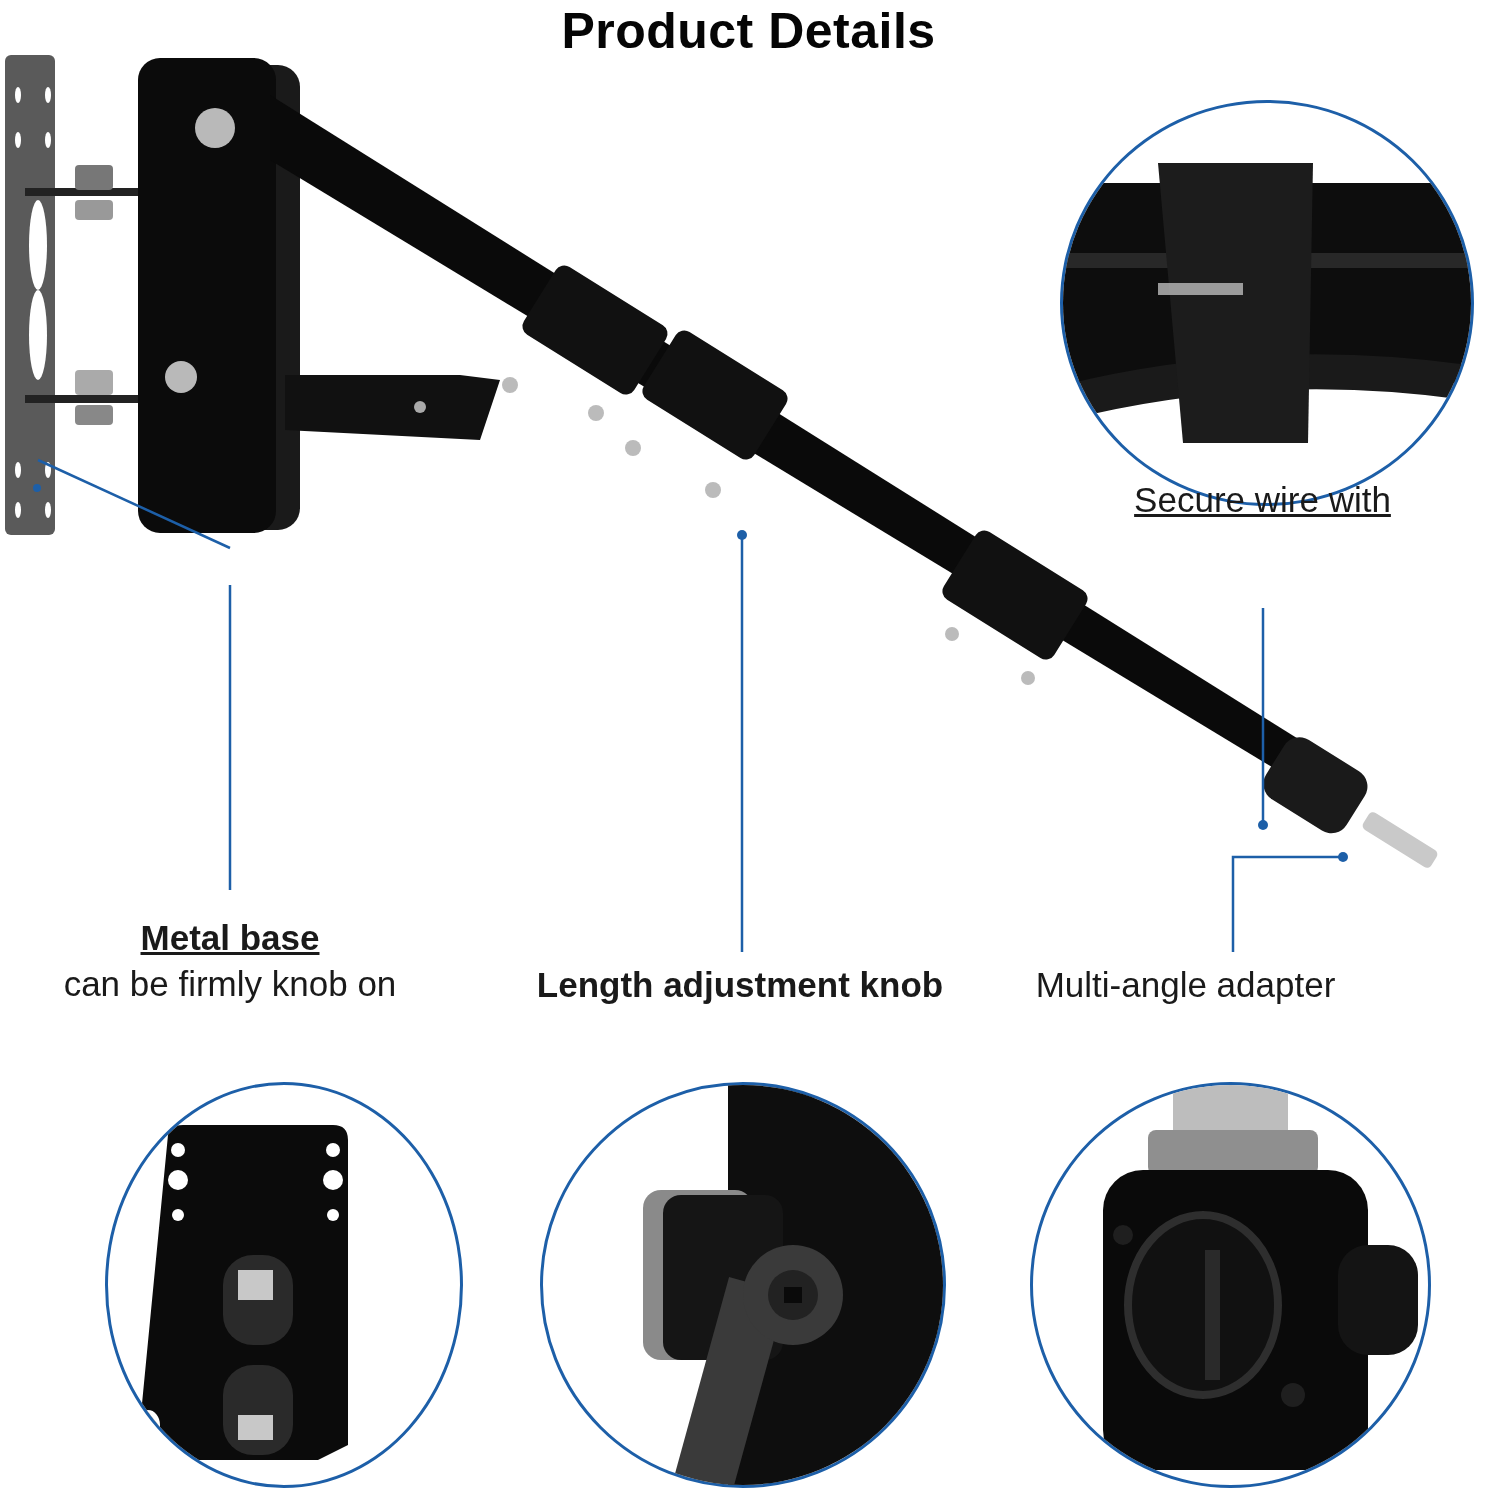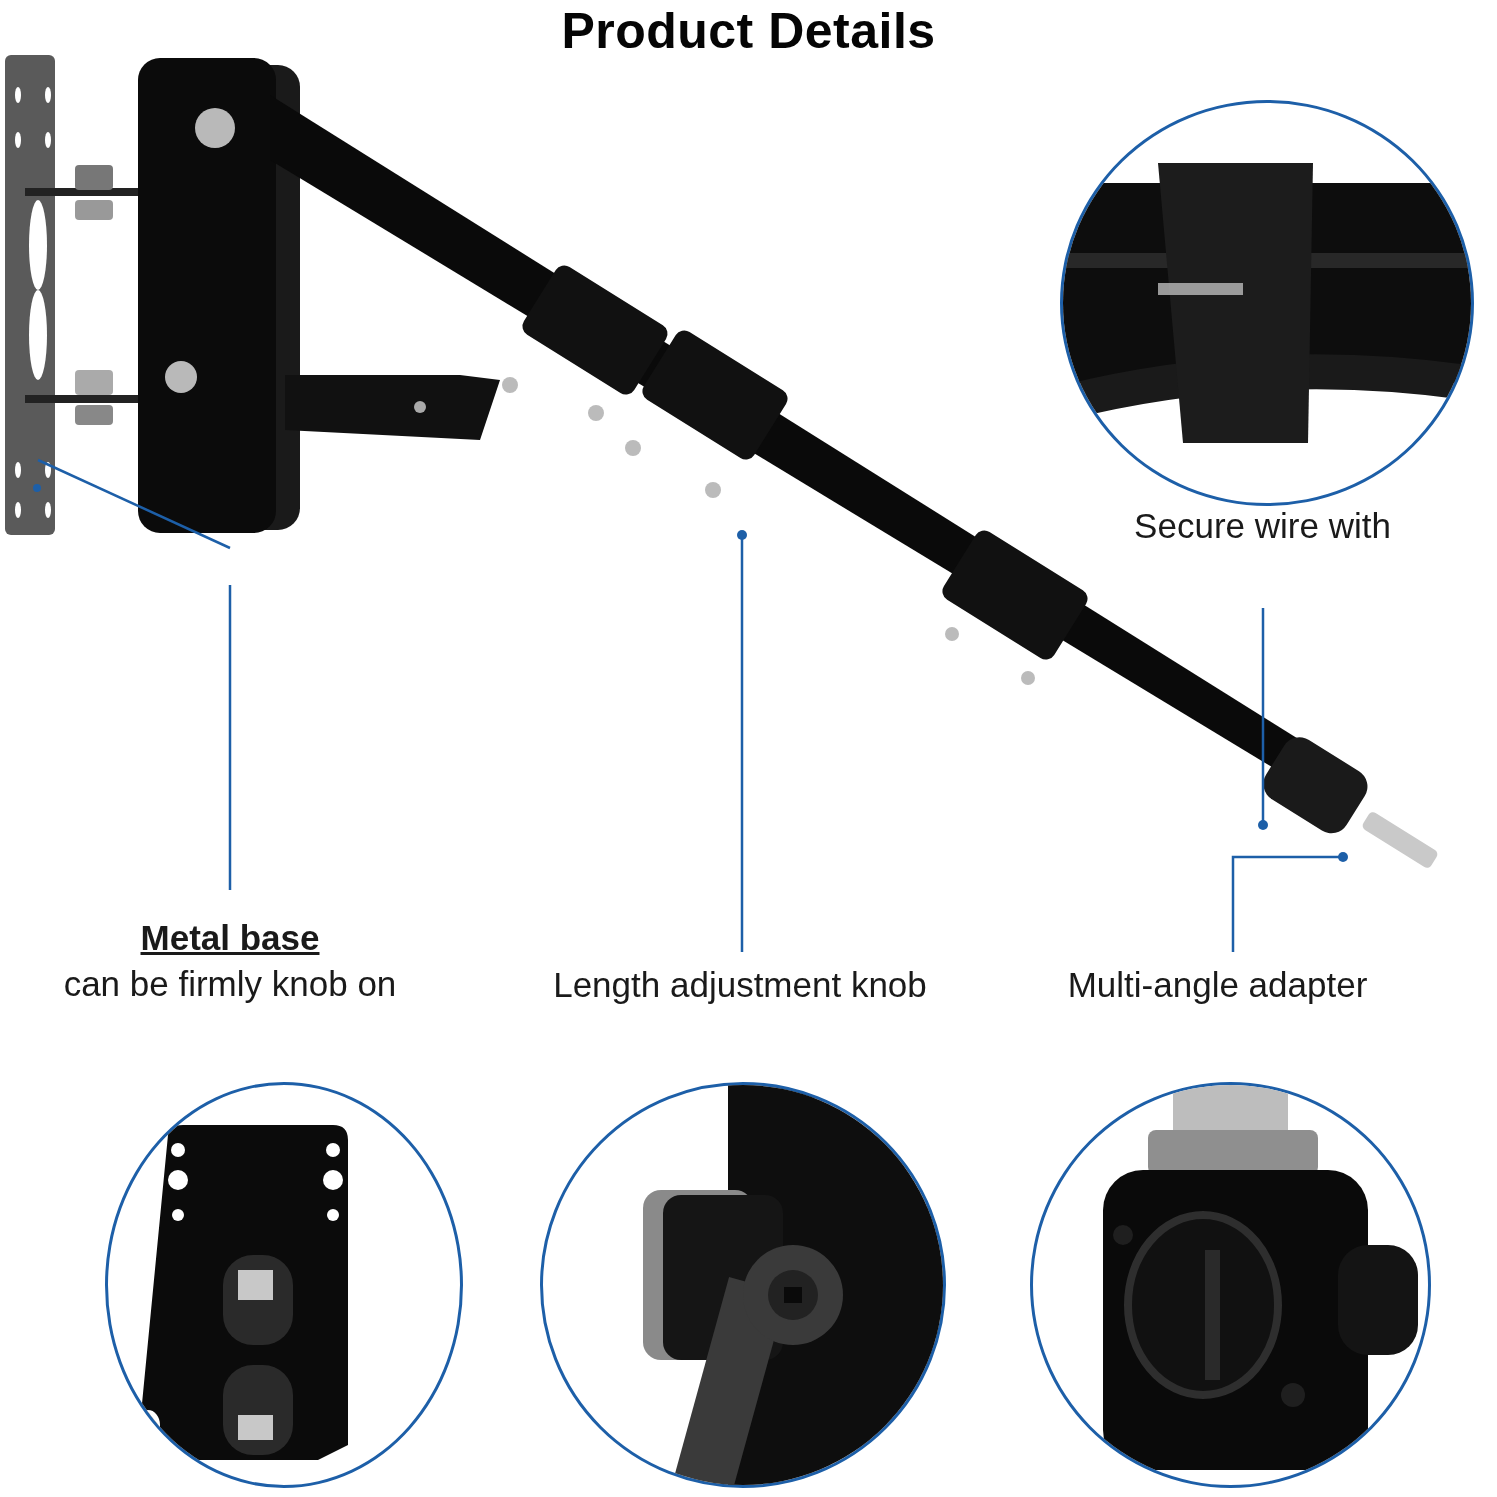--- a/index.html
+++ b/index.html
@@ -84,29 +84,29 @@
     <path d="M95,60 L250,60 L245,340 L120,340 Z" fill="#1c1c1c"></path>
     <rect x="95" y="180" width="85" height="12" fill="#bcbcbc" opacity="0.8"></rect>
   </svg>
 </div>
 
 <div class="label" style="left:20px; top:915px; width:420px;">
   <b>Metal base</b>
   <div>can be firmly knob on</div>
 </div>
 
-<div class="label" style="left:500px; top:962px; width:480px;">
+<div class="label" style="left:500px; top:962px; width:480px;font-weight:bold;">
   <div>Length adjustment knob</div>
 </div>
 
-<div class="label" style="left:1015px; top:962px; width:405px;">
+<div class="label" style="left:983px; top:962px; width:405px;">
   <div>Multi-angle adapter</div>
 </div>
 
-<div class="label" style="left:1100px; top:503px; width:325px;">
+<div class="label" style="left:1100px; top:477px; width:325px;text-decoration:underline;">
   <div>Secure wire with</div>
 </div>
 
 <div class="circle" style="left:105px; top:1082px; width:352px; height:400px;">
   <svg width="352" height="400">
     <path d="M60,50 Q60,40 75,40 L225,40 Q240,40 240,55 L240,360 L210,375 L45,375 L30,360 Z" fill="#0b0b0b"></path>
     <circle cx="70" cy="65" r="7" fill="#fff"></circle>
       <circle cx="70" cy="95" r="10" fill="#fff"></circle>
       <circle cx="70" cy="130" r="6" fill="#fff"></circle>
     <circle cx="225" cy="65" r="7" fill="#fff"></circle>

